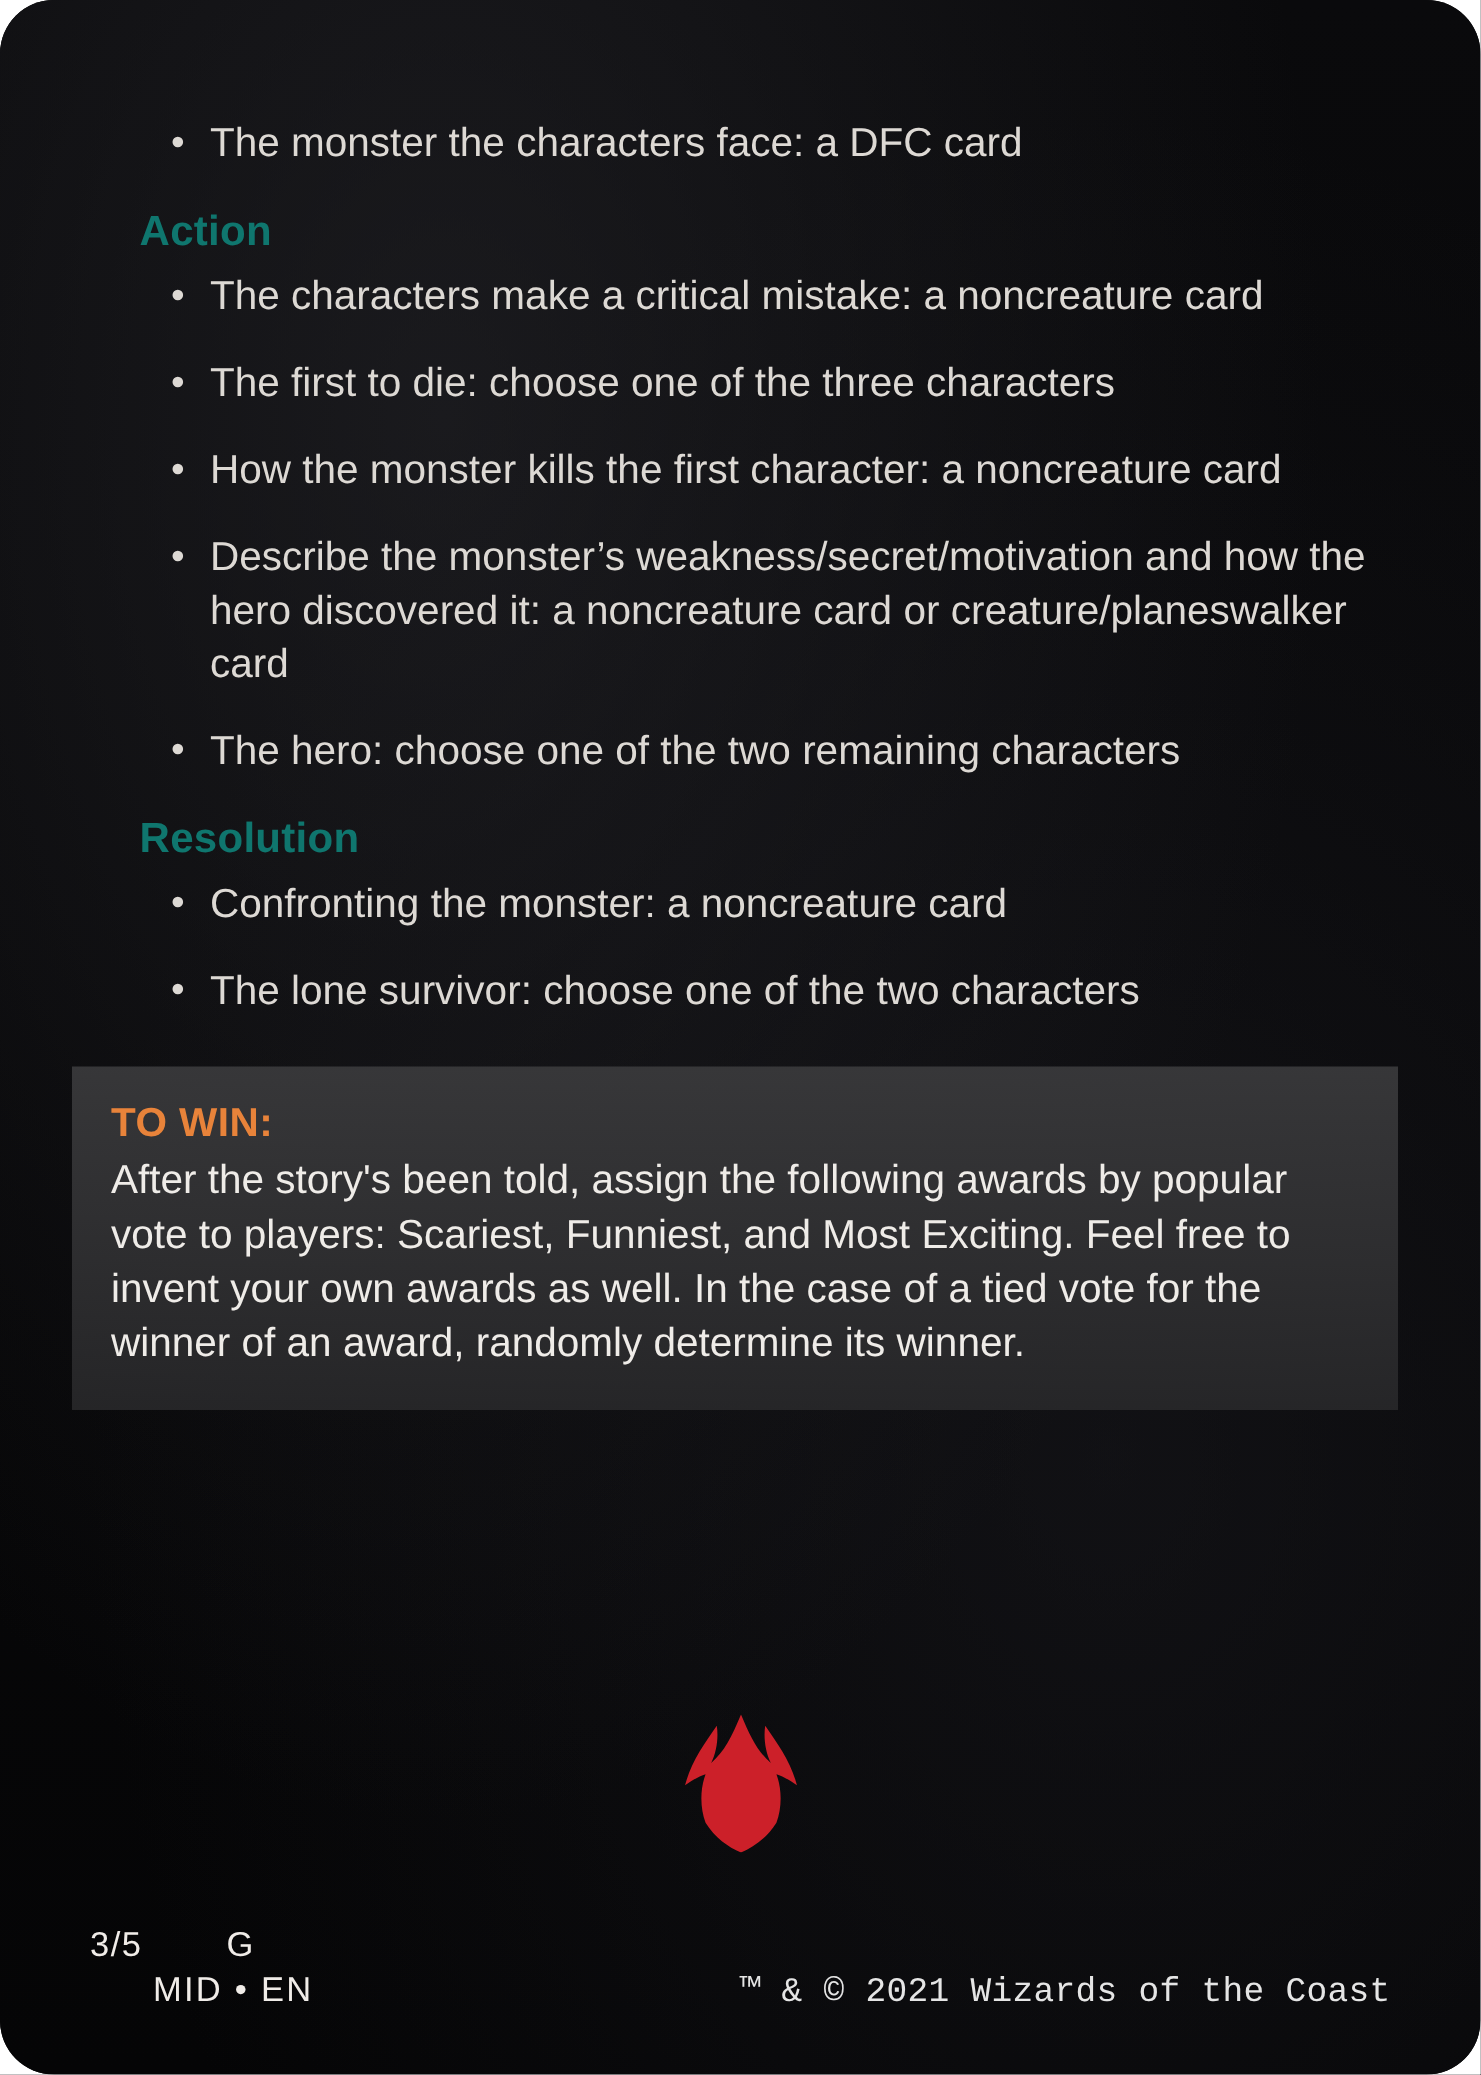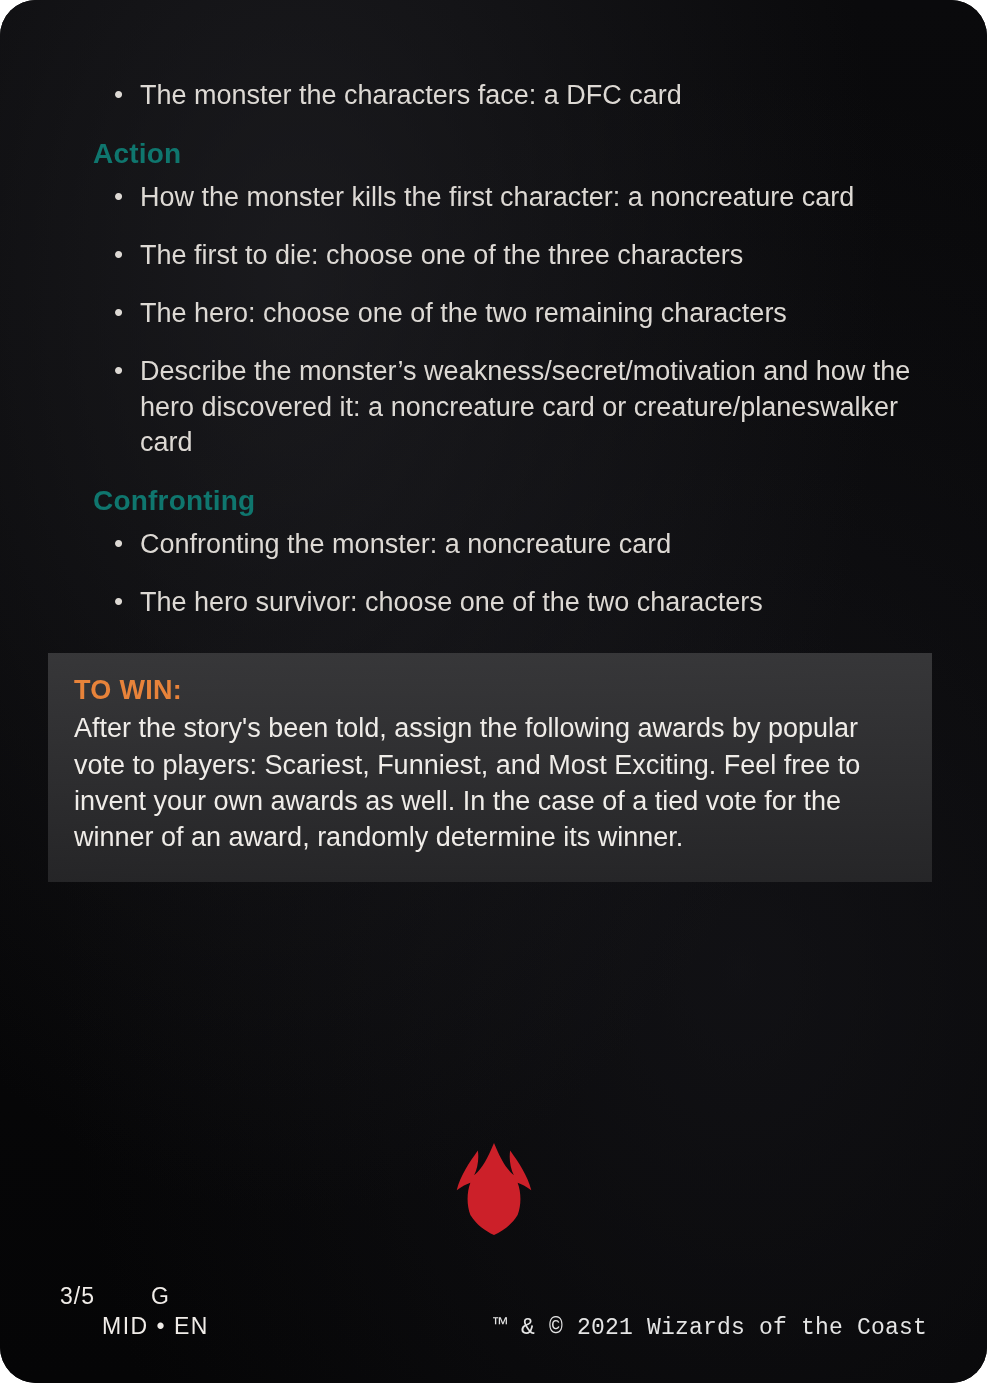--- a/index.html
+++ b/index.html
@@ -139,30 +139,31 @@
 <div class="card">
 
   <div class="content">
 
     <ul class="bullets">
       <li>The monster the characters face: a DFC card</li>
     </ul>
 
     <div class="section-head">Action</div>
     <ul class="bullets">
+      <li>The characters make a critical mistake: a noncreature card</li>
+      <li>The first to die: choose one of the three characters</li>
       <li>How the monster kills the first character: a noncreature card</li>
-      <li>The first to die: choose one of the three characters</li>
+      <li>Describe the monster’s weakness/secret/motivation and how the hero discovered it: a noncreature card or creature/planeswalker card</li>
       <li>The hero: choose one of the two remaining characters</li>
-      <li>Describe the monster’s weakness/secret/motivation and how the hero discovered it: a noncreature card or creature/planeswalker card</li>
     </ul>
 
-    <div class="section-head">Confronting</div>
+    <div class="section-head">Resolution</div>
     <ul class="bullets">
       <li>Confronting the monster: a noncreature card</li>
-      <li>The hero survivor: choose one of the two characters</li>
+      <li>The lone survivor: choose one of the two characters</li>
     </ul>
 
     <div class="towin-box">
       <div class="towin-label">TO WIN:</div>
       <div class="towin-text">After the story's been told, assign the following awards by popular vote to players: Scariest, Funniest, and Most Exciting. Feel free to invent your own awards as well. In the case of a tied vote for the winner of an award, randomly determine its winner.</div>
     </div>
 
   </div>
 
   <div class="footer">

